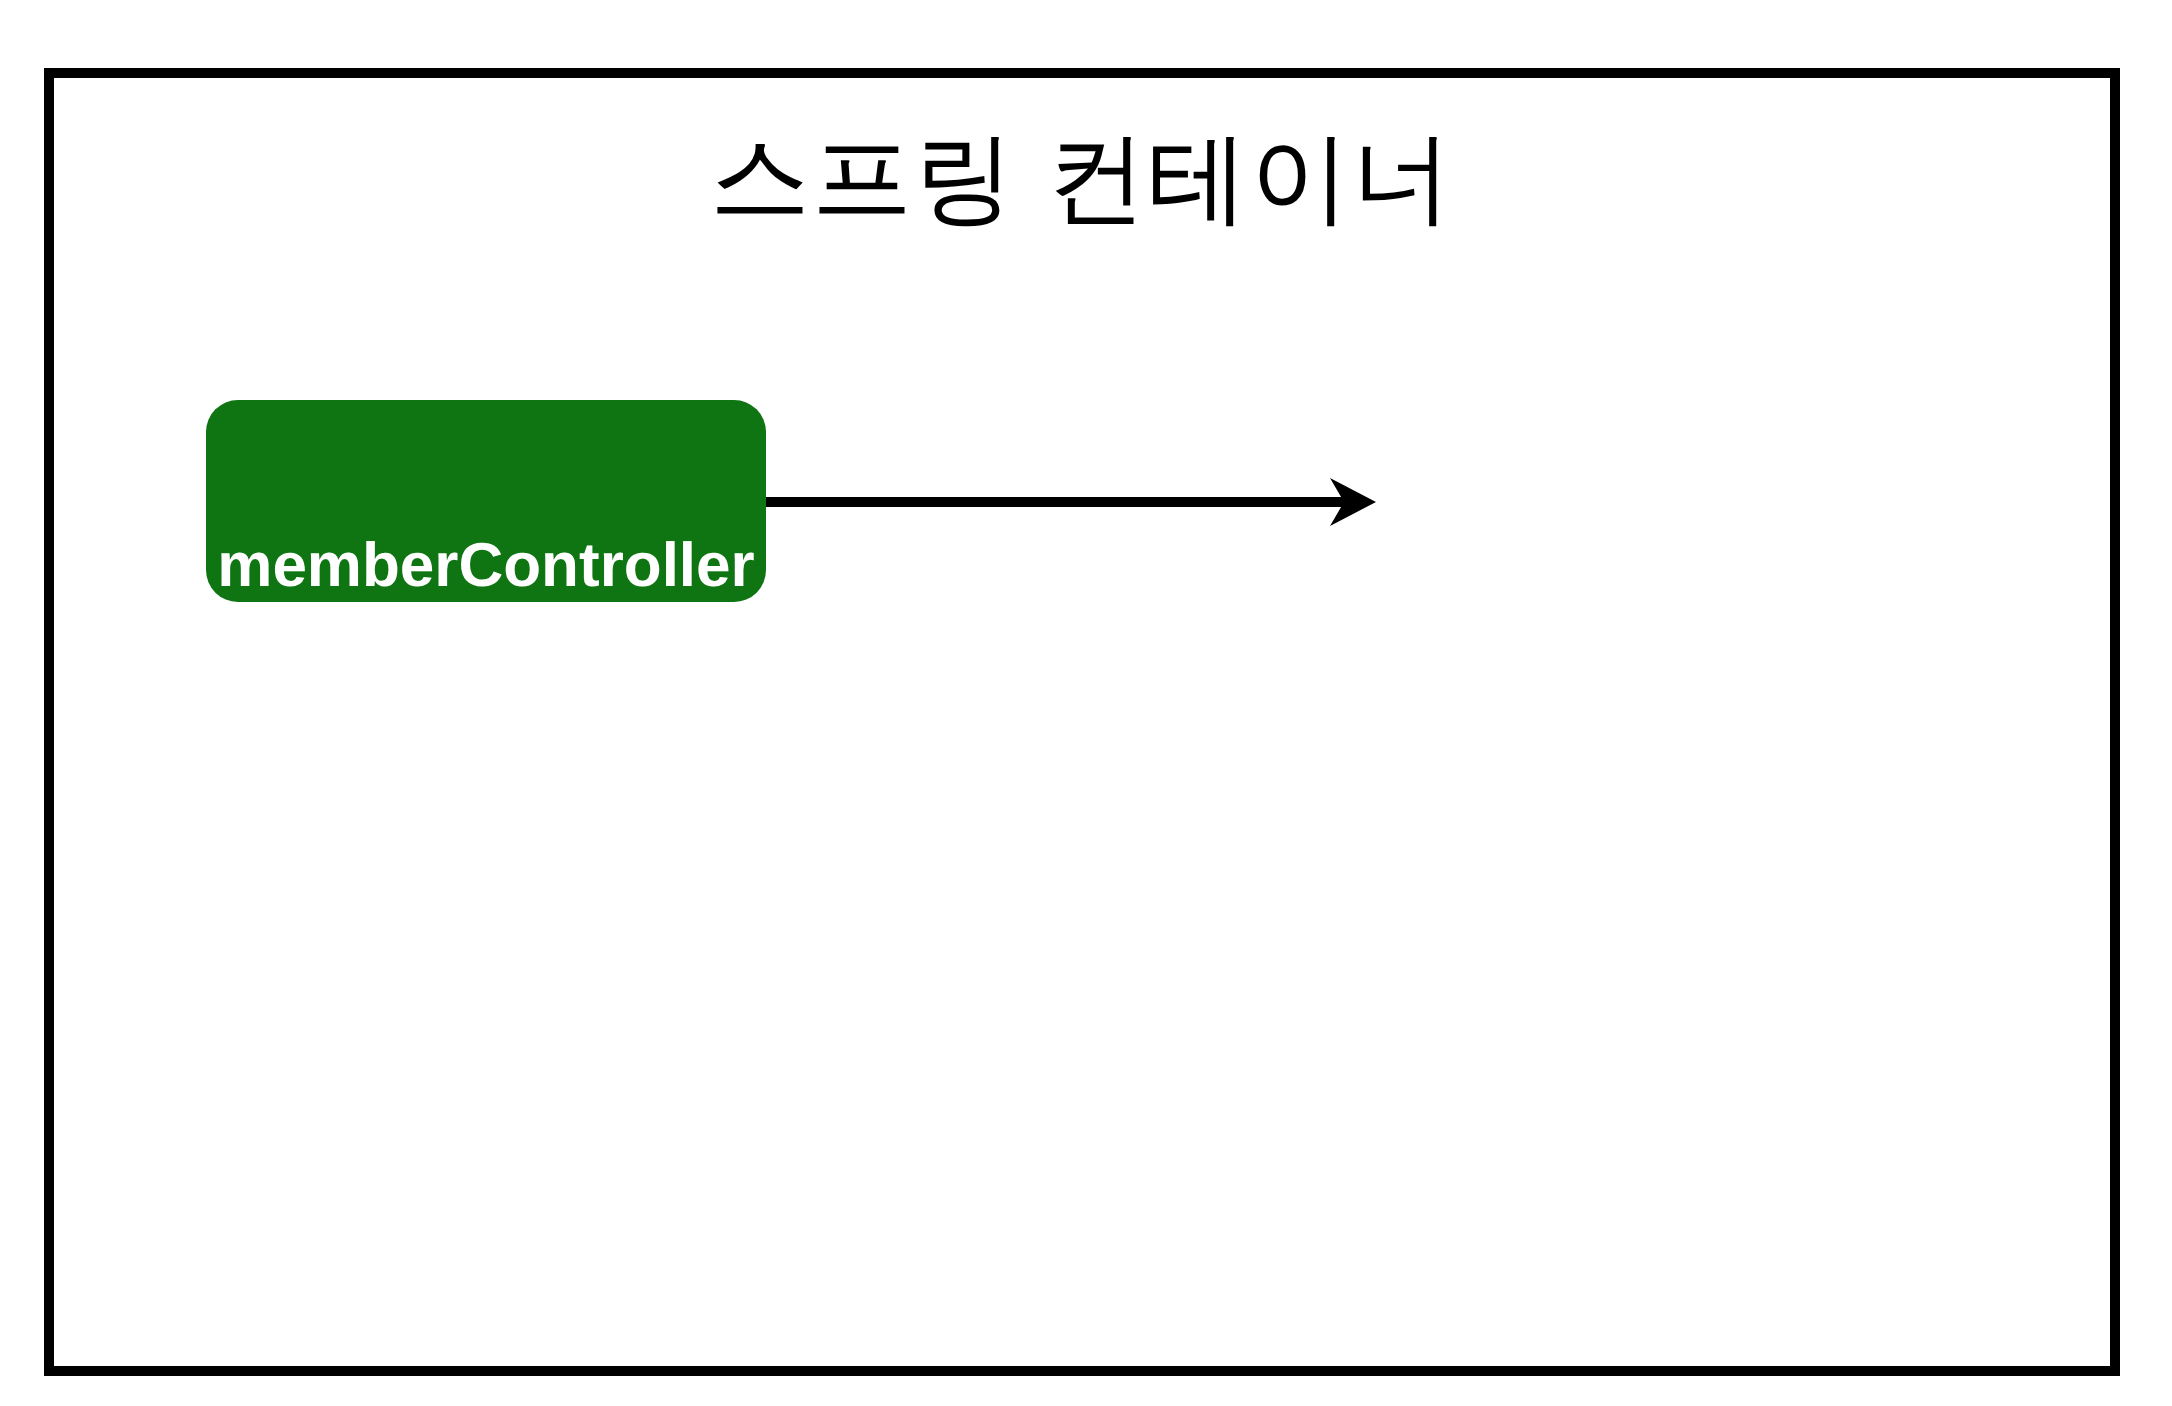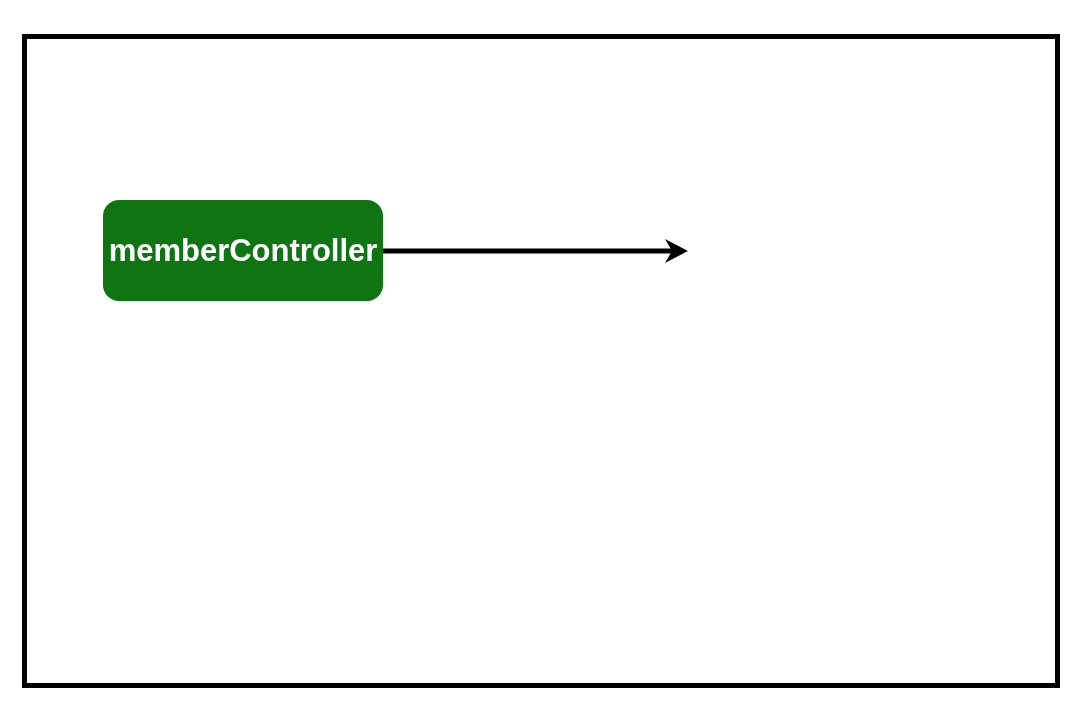--- a/index.html
+++ b/index.html
@@ -36,21 +36,21 @@
     letter-spacing: 1px;
     color: #000000;
   }
   .node {
     position: absolute;
     width: 280px;
     height: 101px;
     background: #0e7512;
     border-radius: 16px;
     display: flex;
-    align-items: center;
+    align-items: flex-end;
     justify-content: center;
     color: #ffffff;
     font-size: 31px;
     font-weight: 700;
   }
   .node-controller {
     left: 103px;
     top: 200px;
   }
   .node-service {
@@ -65,20 +65,21 @@
     height: 40px;
   }
 </style>
 </head>
 <body>
 
 <div class="page">
 
   <div class="container-frame"></div>
 
+  <div class="diagram-title">스프링 컨테이너</div>
 
   <div class="node node-controller">
     <span>memberController</span>
   </div>
 
   <svg class="edge-arrow" viewBox="0 0 305 40" xmlns="http://www.w3.org/2000/svg">
     <line x1="0" y1="20" x2="292" y2="20" stroke="#000000" stroke-width="5"></line>
     <path d="M305,20 L282,8 L289,20 L282,32 Z" fill="#000000"></path>
   </svg>
 

